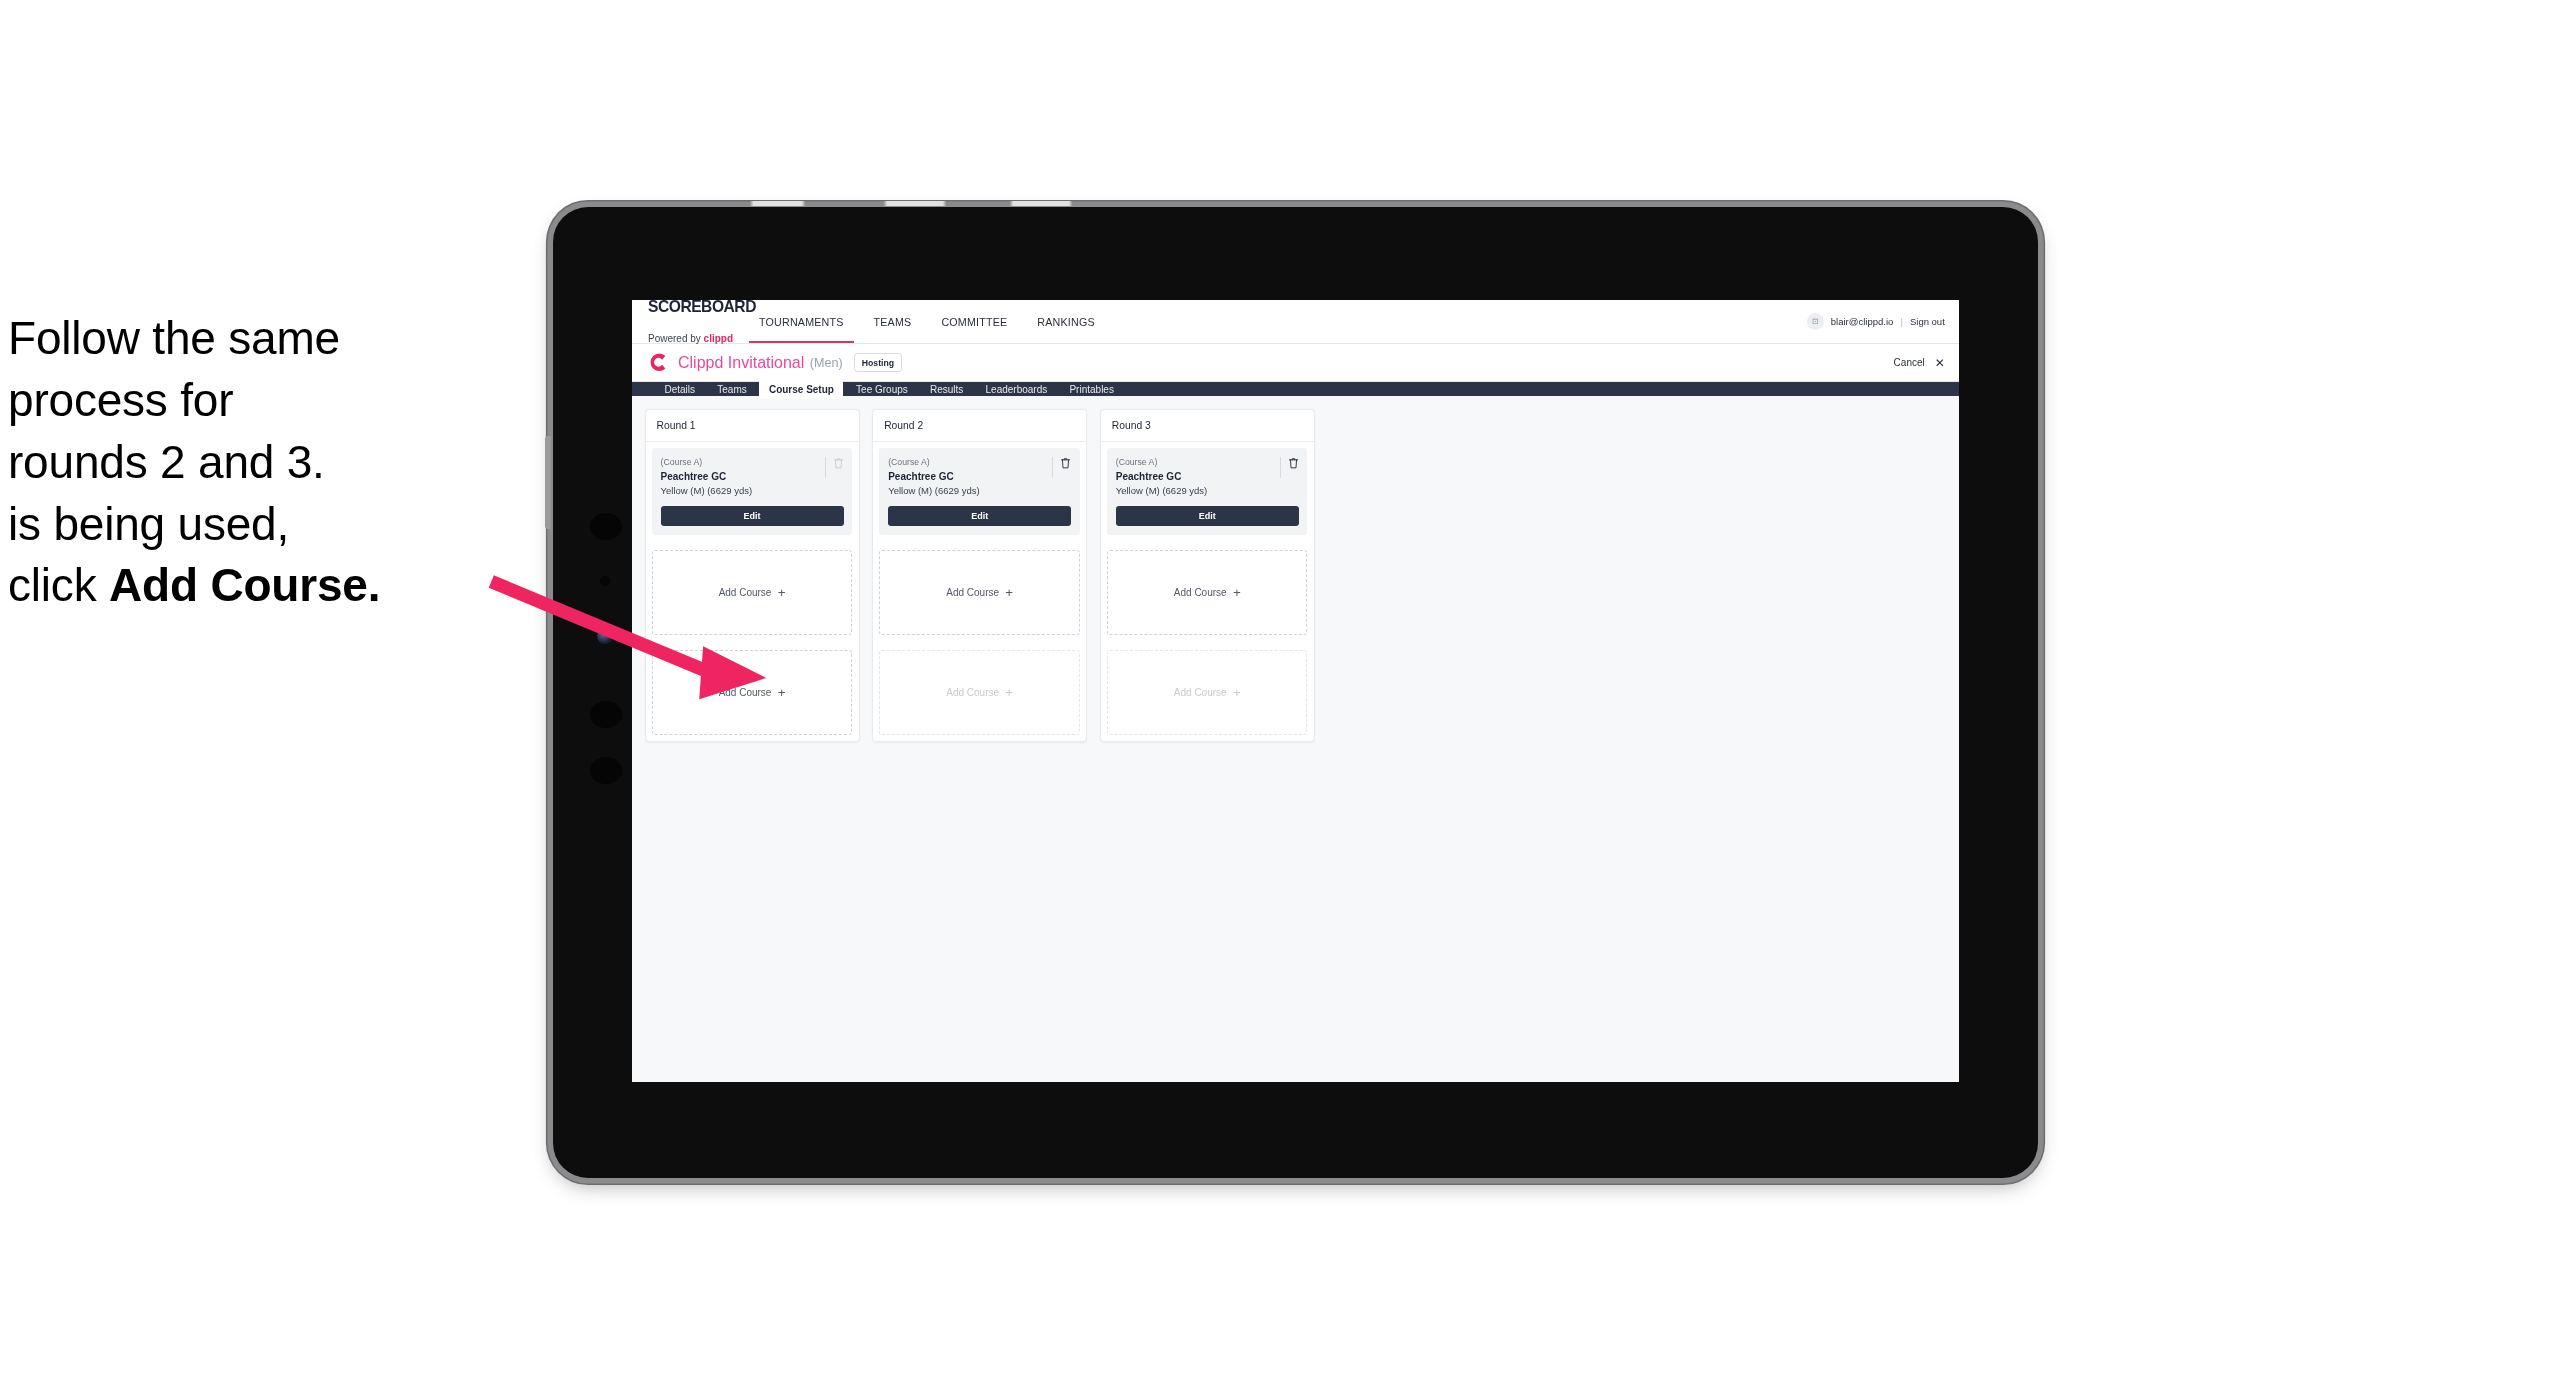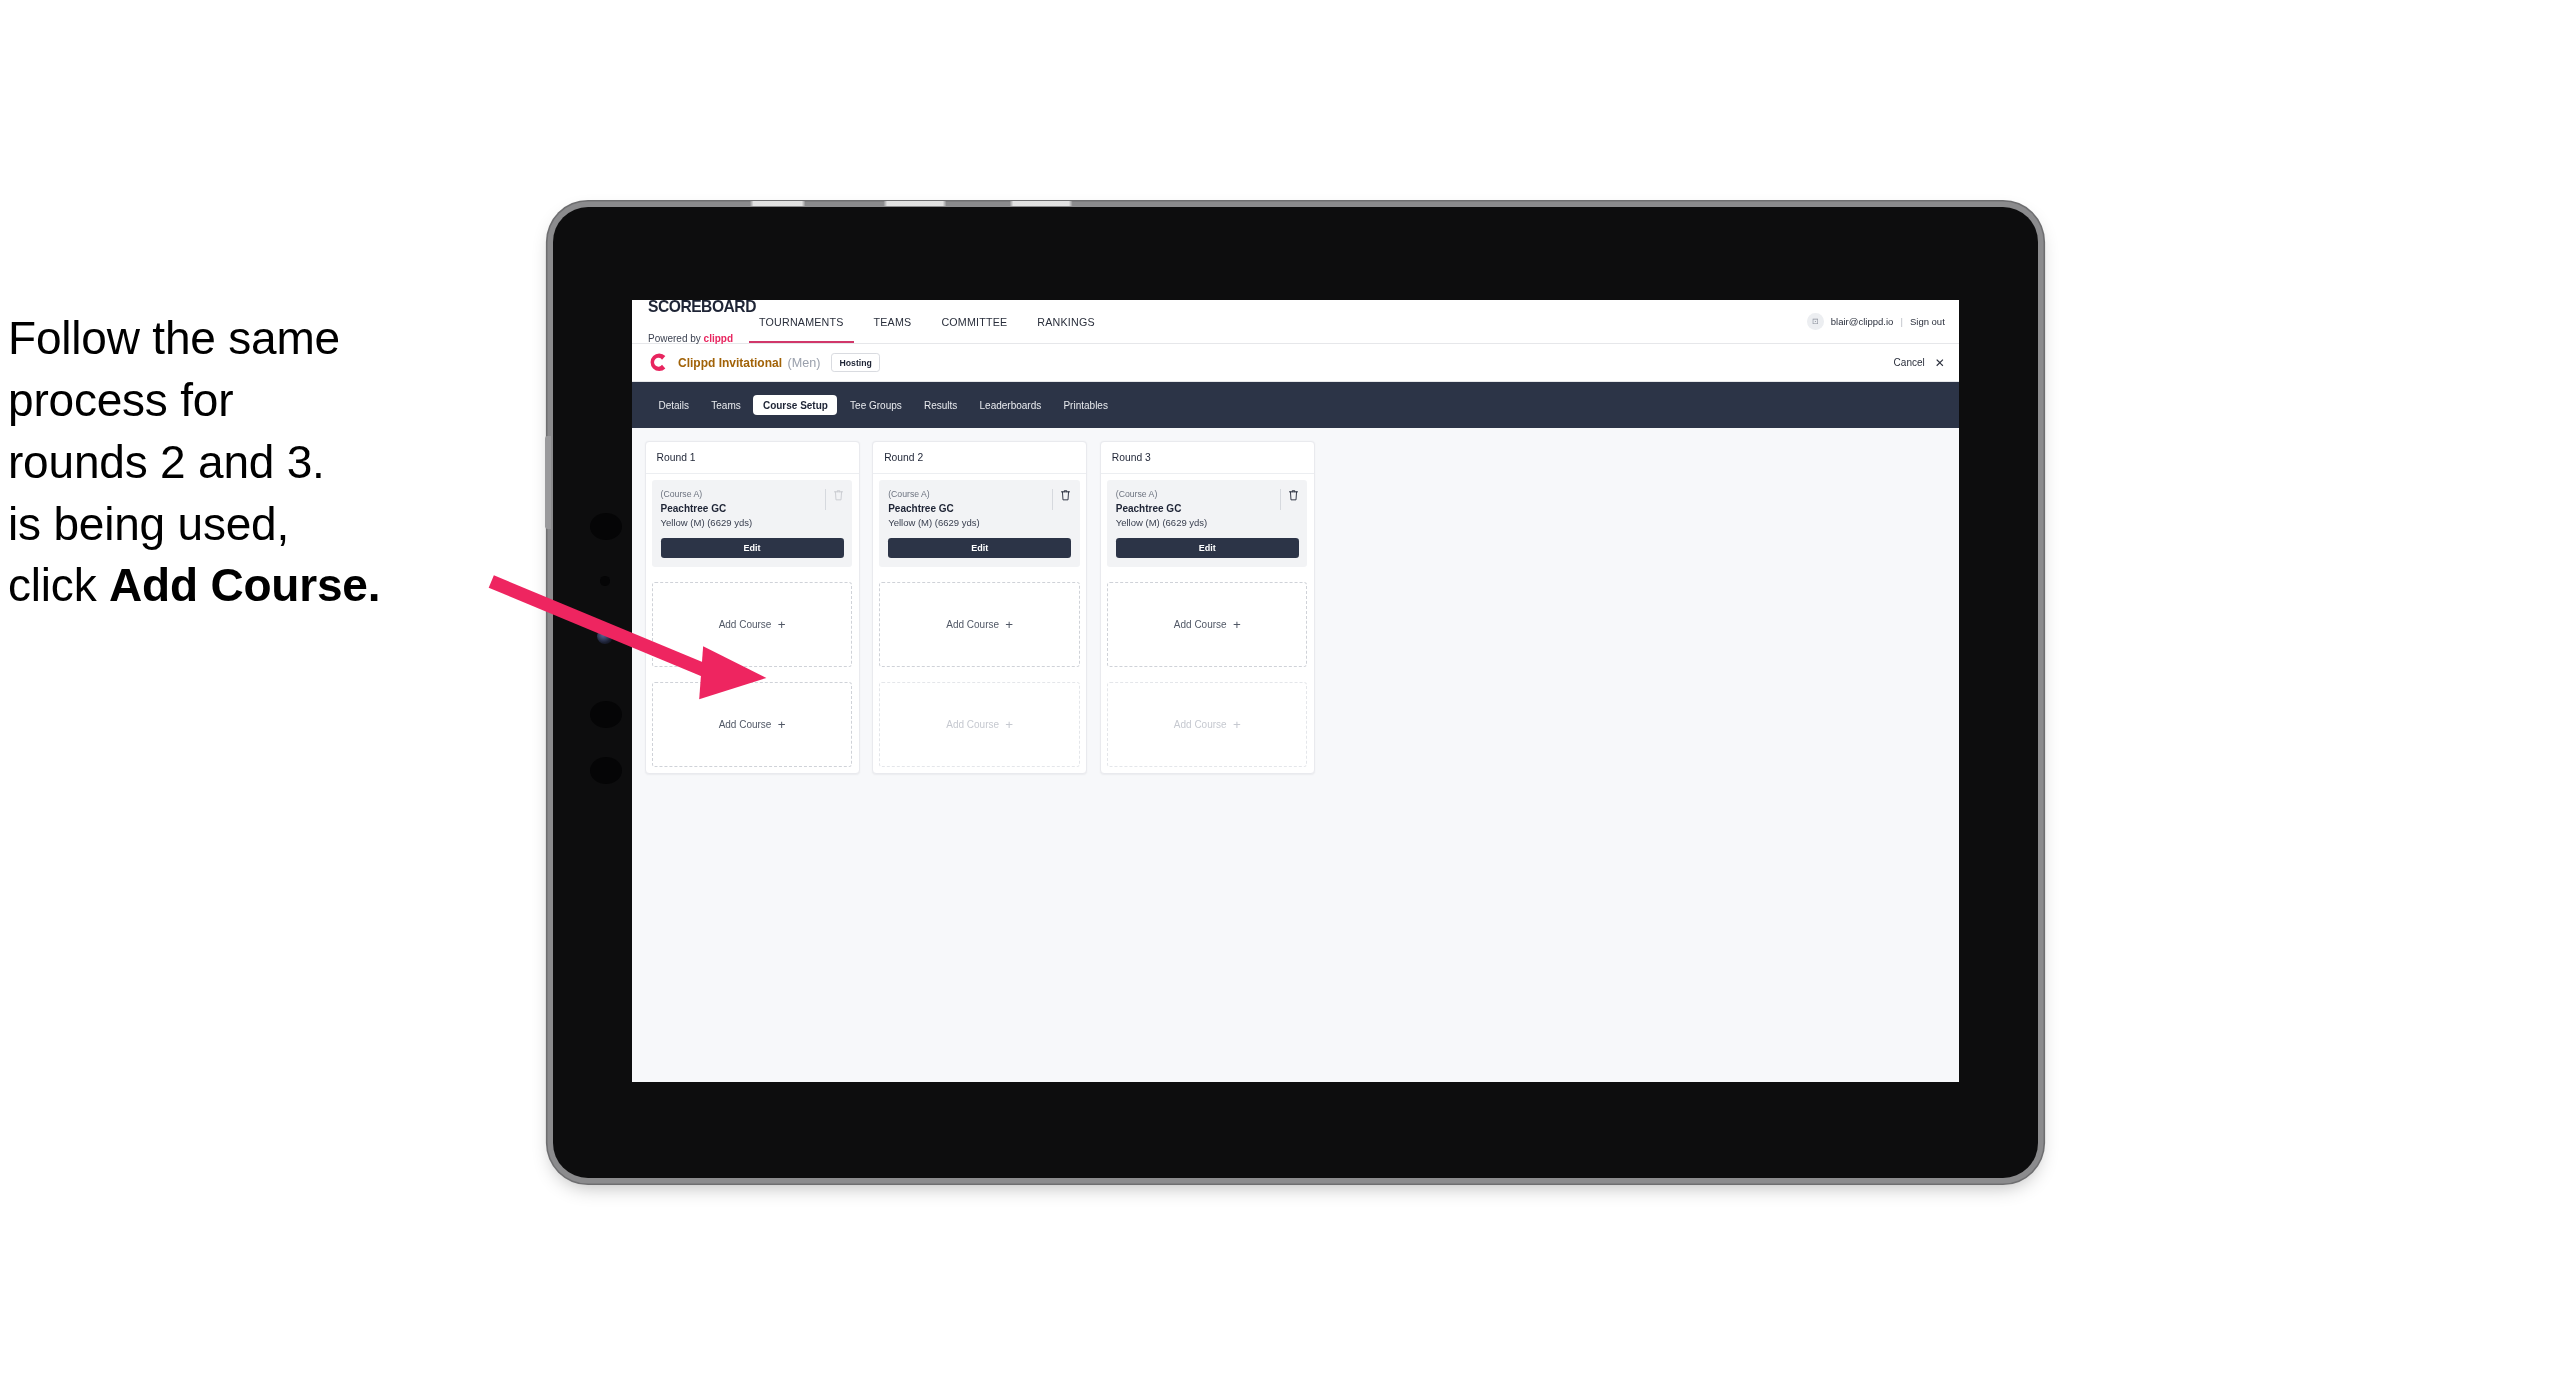--- a/index.html
+++ b/index.html
@@ -139,39 +139,39 @@
     height: 38px; background: #ffffff;
     border-bottom: 0.8px solid #e6e7ea;
     display: flex; align-items: center;
     padding: 0 14.2px 0 16px;
   }
   .c-logo {
     width: 20.5px; height: 20.5px; margin-right: 9.5px;
     position: relative; flex: none;
   }
   .c-logo svg { display: block; }
-  .t-name { font-size: 12px; color: #a16207; font-weight: 700; }
+  .t-name { font-size: 16px; color: #ec4899; font-weight: 400; }
   .t-gender { font-size: 12.6px; color: #9aa0ac; margin-left: 5.5px; }
   .hosting-badge {
     margin-left: 11px;
     border: 0.8px solid #d9dbe0; border-radius: 3.2px;
     padding: 3.2px 7.1px; font-size: 8.7px; font-weight: 700;
     color: #1e2435; background: #fff;
   }
   .titlebar-right {
     margin-left: auto; display: flex; align-items: center; gap: 10px;
     font-size: 10px; color: #2a2f3c; cursor: pointer;
   }
   .x-glyph { font-size: 12px; line-height: 1; }
 
   
   .tabstrip {
-    height: 46px; background: #2c3447;
+    height: 14px; background: #2c3447;
     display: flex; align-items: center;
-    padding-left: 17px; gap: 3.2px;
+    padding-left: 23px; gap: 3.2px;
   }
   .tab {
     font-size: 10px; color: #e8eaee;
     padding: 4.7px 9.5px; border-radius: 4px;
     cursor: pointer; white-space: nowrap;
   }
   .tab.active {
     background: #ffffff; color: #1e2435; font-weight: 700;
   }
 

